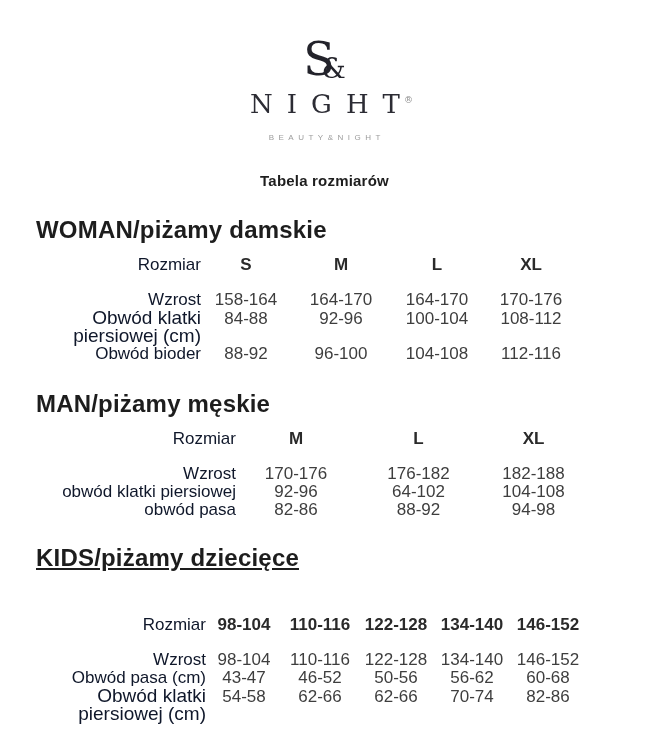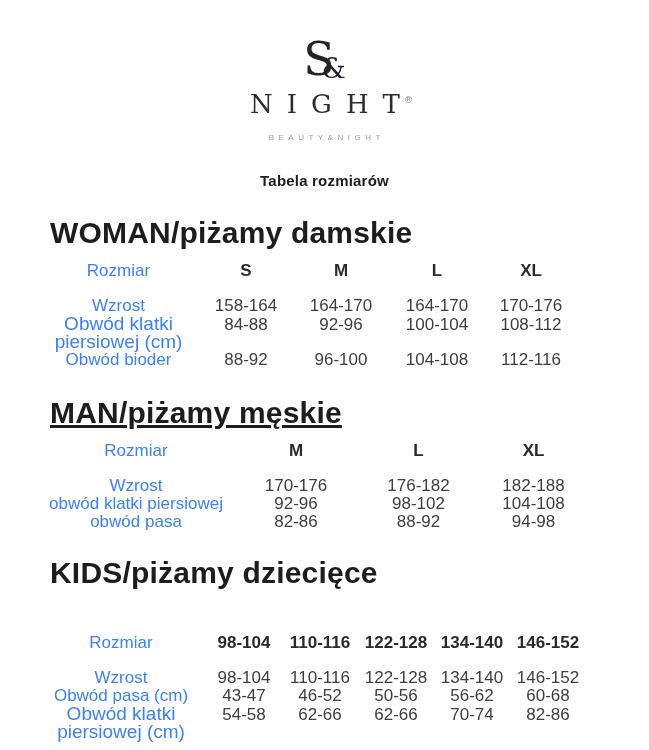--- a/index.html
+++ b/index.html
@@ -58,41 +58,40 @@
     text-align: center;
     font-size: 15px;
     font-weight: bold;
     color: #1e1e1e;
     letter-spacing: 0.2px;
   }
 
   
   .content { padding-left: 36px; padding-right: 20px; }
   .size-section h2 {
-    font-size: 30px;
+    font-size: 24px;
     font-weight: bold;
     color: #1d1d1d;
     letter-spacing: 0.2px;
-    margin-left: 14px;
   }
   .sec-woman h2 { margin-top: 27px; }
-  .sec-man h2   { margin-top: 27px; text-decoration: underline; }
-  .sec-kids h2  { margin-top: 25px; }
+  .sec-man h2   { margin-top: 27px; }
+  .sec-kids h2  { margin-top: 25px; text-decoration: underline; }
 
   .grid { margin-top: 12px; font-size: 17px; }
   .sec-kids .grid { margin-top: 44px; }
 
   .row { display: grid; align-items: baseline; line-height: 18px; }
   .grid-woman .row { grid-template-columns: 165px 90px 100px 92px 96px; }
   .grid-man   .row { grid-template-columns: 200px 120px 125px 105px; }
   .grid-kids  .row { grid-template-columns: 170px 76px 76px 76px 76px 76px; }
 
   .header-row { margin-bottom: 17px; }
   .cell { text-align: center; color: #3e3e3e; }
-  .cell.label { text-align: center; color: #3b82f6; }
+  .cell.label { text-align: right; color: #0f172a; }
   .col-h { font-weight: bold; color: #2a2a2a; }
   .row-small .label { font-size: 19px; }
 </style>
 </head>
 <body>
 
 <div class="page">
 
   <header class="logo">
     <div class="monogram">
@@ -153,21 +152,21 @@
         </div>
         <div class="row">
           <span class="cell label">Wzrost</span>
           <span class="cell">170-176</span>
           <span class="cell">176-182</span>
           <span class="cell">182-188</span>
         </div>
         <div class="row">
           <span class="cell label">obwód klatki piersiowej</span>
           <span class="cell">92-96</span>
-          <span class="cell">98-102</span>
+          <span class="cell">64-102</span>
           <span class="cell">104-108</span>
         </div>
         <div class="row">
           <span class="cell label">obwód pasa</span>
           <span class="cell">82-86</span>
           <span class="cell">88-92</span>
           <span class="cell">94-98</span>
         </div>
       </div>
     </section>

